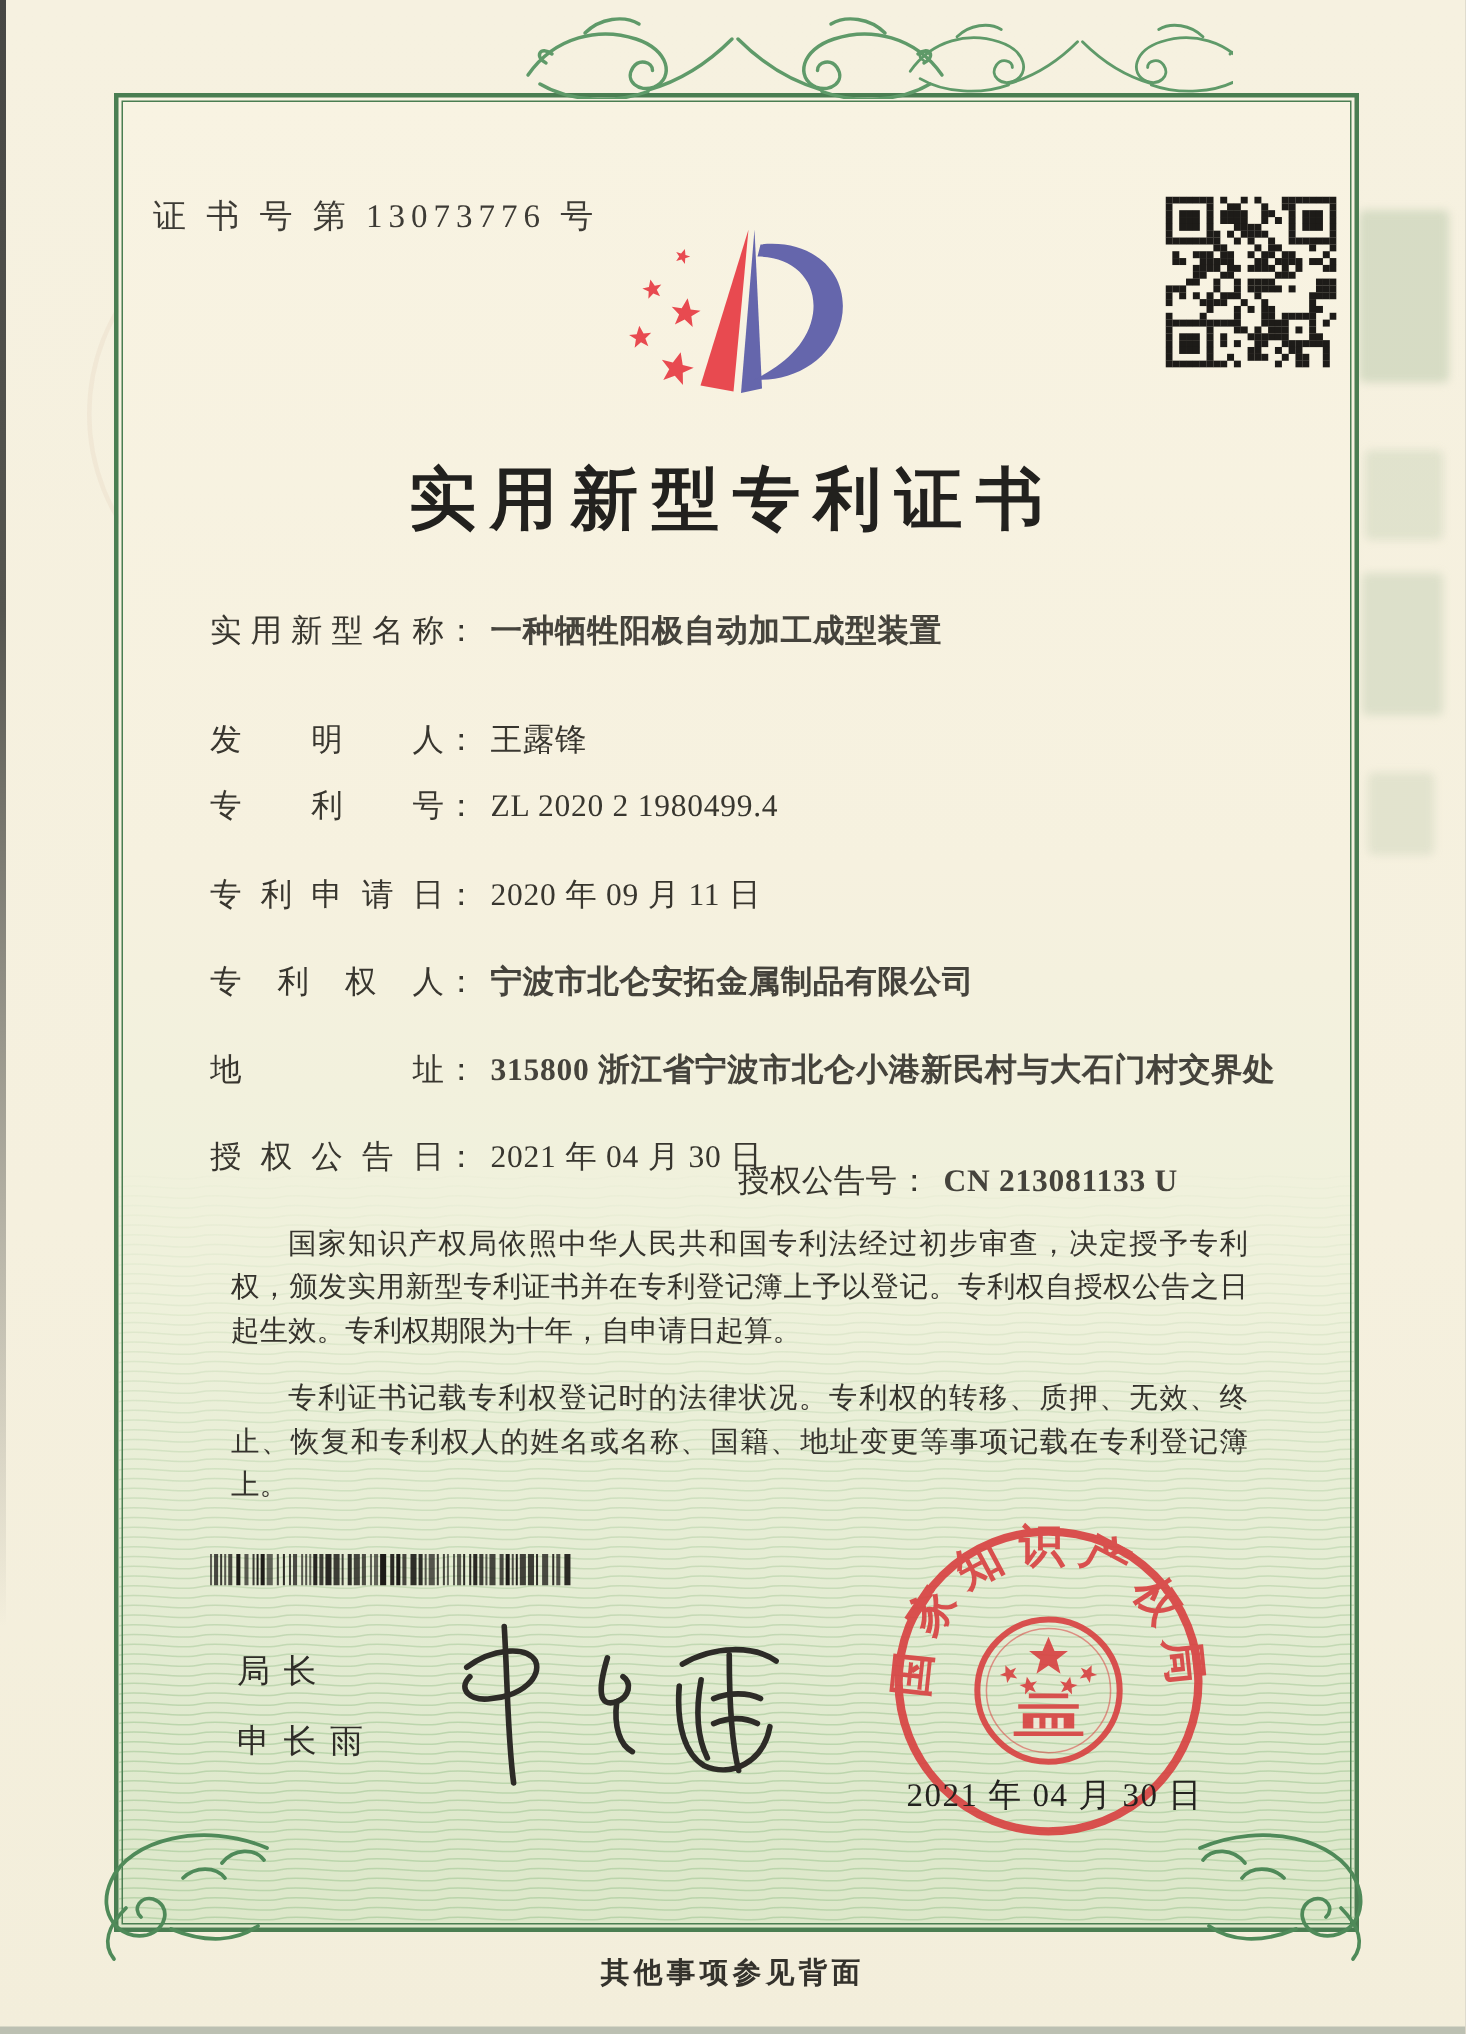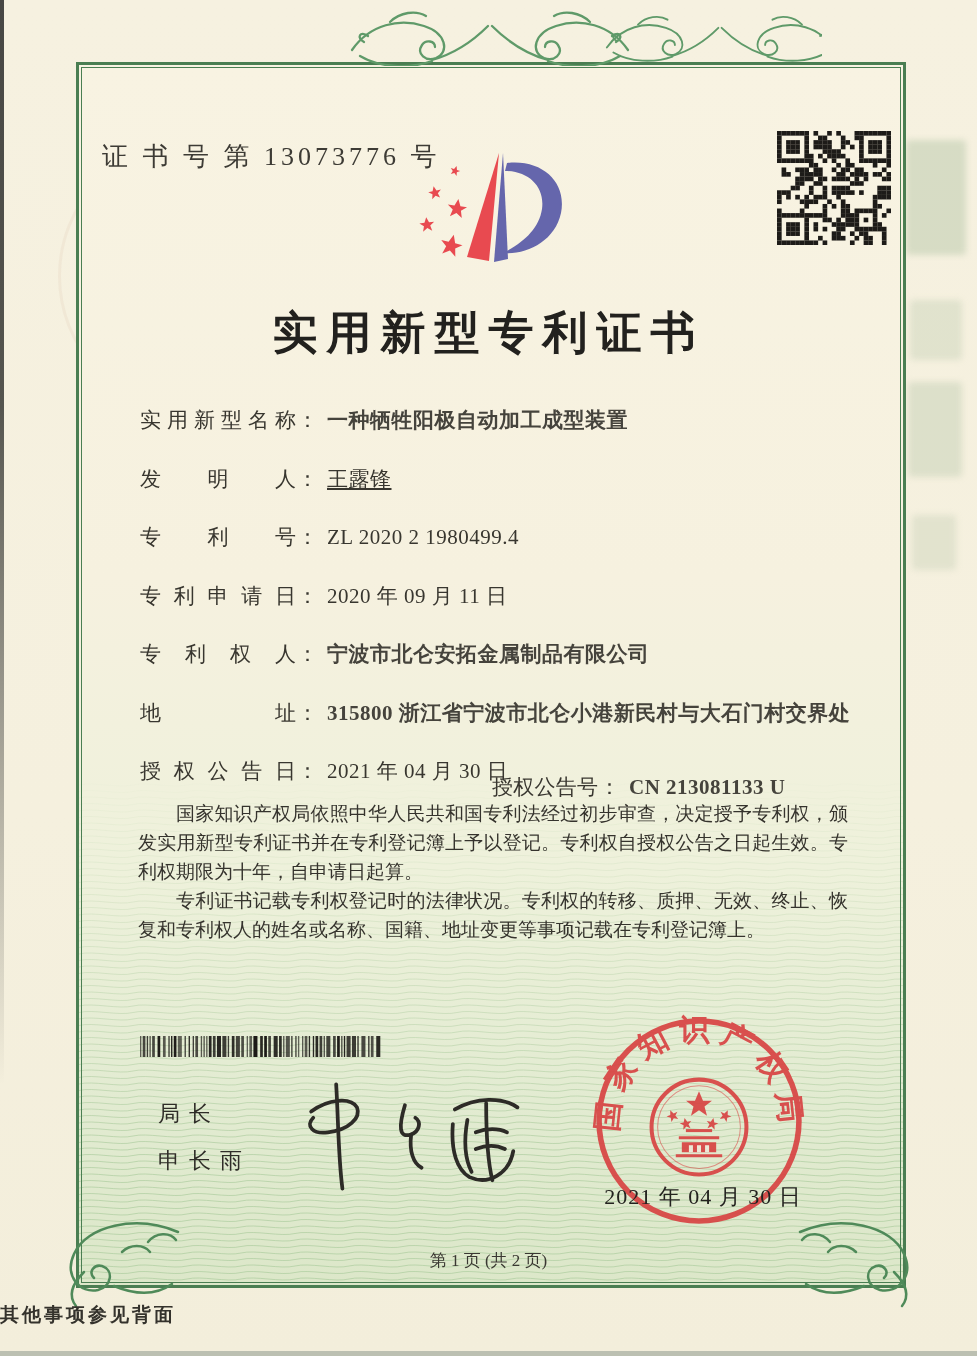--- a/index.html
+++ b/index.html
@@ -14,52 +14,52 @@
   .frame{position:absolute;left:76px;top:62px;width:830px;height:1226px;box-sizing:border-box;
          border:3px solid #4a7e52;
          background:linear-gradient(180deg,#f8f3e2 0%,#f6f1df 42%,#eef1db 66%,#e2ebd1 85%,#dce7c9 100%);}
   .frame::after{content:"";position:absolute;inset:2px;border:1px solid #4a7e52;pointer-events:none;}
   .waves{position:absolute;inset:0;width:100%;height:100%;pointer-events:none;}
 
   
   .ornament{position:absolute;pointer-events:none;}
 
   
-  .cert-no{position:absolute;left:102px;top:139px;font-size:26px;letter-spacing:4px;color:#3d3b35;}
+  .cert-no{position:absolute;left:102px;top:129px;font-size:22px;letter-spacing:4px;color:#3d3b35;}
   .logo{position:absolute;left:415px;top:148px;width:160px;height:122px;}
   .qr{position:absolute;left:777px;top:131px;width:114px;height:114px;}
 
   .title{position:absolute;left:0;top:283px;width:977px;text-align:center;
          font-size:45px;font-weight:bold;letter-spacing:9px;color:#22211e;margin-top:20px;}
 
   
   .row{position:absolute;left:140px;width:740px;font-size:21px;color:#38362f;white-space:nowrap;}
   .lab{display:inline-block;width:156px;text-align:justify;text-align-last:justify;vertical-align:bottom;}
   .colon{display:inline-block;margin:0 9px 0 1px;}
   .val{letter-spacing:.5px;margin-top:27px;}
   .bv{font-weight:bold;color:#45433c;}
   .grant2{position:absolute;left:352px;top:0;}
   .lab2{display:inline-block;width:106px;text-align:justify;text-align-last:justify;margin-top:16px;}
 
   .paras{position:absolute;left:138px;top:799px;width:710px;font-size:19px;line-height:29px;
          text-align:justify;color:#35332d;}
-  .paras p{margin:0;text-indent:2em;}
+  .paras p{margin:16px;text-indent:2em;}
 
   .barcode{position:absolute;left:140px;top:1036px;width:246px;height:21px;}
 
   .officer-title{position:absolute;left:158px;top:1099px;font-size:22px;letter-spacing:9px;color:#2f2d28;}
   .officer-name{position:absolute;left:158px;top:1146px;font-size:22px;letter-spacing:9px;color:#2f2d28;}
   .signature{position:absolute;left:282px;top:1076px;width:250px;height:120px;}
 
   .seal{position:absolute;left:592px;top:1014px;width:214px;height:214px;opacity:.9;}
   .seal-date{position:absolute;left:598px;top:1182px;width:210px;text-align:center;
              font-size:22px;letter-spacing:1px;color:#23221f;}
 
   .page-info{position:absolute;left:0;top:1249px;width:977px;text-align:center;font-size:17px;color:#3a3832;}
-  .back-note{position:absolute;left:0;top:1302px;width:977px;text-align:left;
+  .back-note{position:absolute;left:0;top:1302px;width:977px;text-align:center;
              font-size:19px;letter-spacing:3px;color:#34322c;font-weight:bold;}
 
   
   .smudge{position:absolute;filter:blur(3px);border-radius:4px;}
   .ghost{position:absolute;filter:blur(2px);background:rgba(95,95,90,.07);border-radius:3px;}
   .emboss{position:absolute;left:58px;top:138px;width:270px;height:270px;border-radius:50%;
           border:3px solid rgba(205,175,150,.12);}
 </style>
 </head>
 <body>
@@ -527,21 +527,21 @@
       <rect x="86.64" y="109.44" width="4.65" height="4.65" fill="#1d1b18"></rect>
       <rect x="91.20" y="109.44" width="4.65" height="4.65" fill="#1d1b18"></rect>
       <rect x="104.88" y="109.44" width="4.65" height="4.65" fill="#1d1b18"></rect>
     </svg>
 
   <div class="title">实用新型专利证书</div>
 
   <div class="row" style="top:406px;">
     <span class="lab">实用新型名称</span><span class="colon">：</span><span class="val bv">一种牺牲阳极自动加工成型装置</span>
   </div>
-  <div class="row" style="top:465px;text-decoration:underline;">
+  <div class="row" style="top:479px;">
     <span class="lab">发明人</span><span class="colon">：</span><span class="val">王露锋</span>
   </div>
   <div class="row" style="top:523px;">
     <span class="lab">专利号</span><span class="colon">：</span><span class="val">ZL 2020 2 1980499.4</span>
   </div>
   <div class="row" style="top:582px;">
     <span class="lab">专利申请日</span><span class="colon">：</span><span class="val">2020 年 09 月 11 日</span>
   </div>
   <div class="row" style="top:640px;">
     <span class="lab">专利权人</span><span class="colon">：</span><span class="val bv">宁波市北仑安拓金属制品有限公司</span>
@@ -662,16 +662,15 @@
       </g>
       <g fill="#eee9d8">
         <rect x="-10" y="18" width="4" height="7"></rect>
         <rect x="-2" y="18" width="4" height="7"></rect>
         <rect x="6" y="18" width="4" height="7"></rect>
       </g>
     </g>
   </svg>
   <div class="seal-date">2021 年 04 月 30 日</div>
 
-  <div class="page-info">第 1 页 (共 2 页)</div>
   <div class="back-note">其他事项参见背面</div>
 
 </div>
 
 </body></html>

